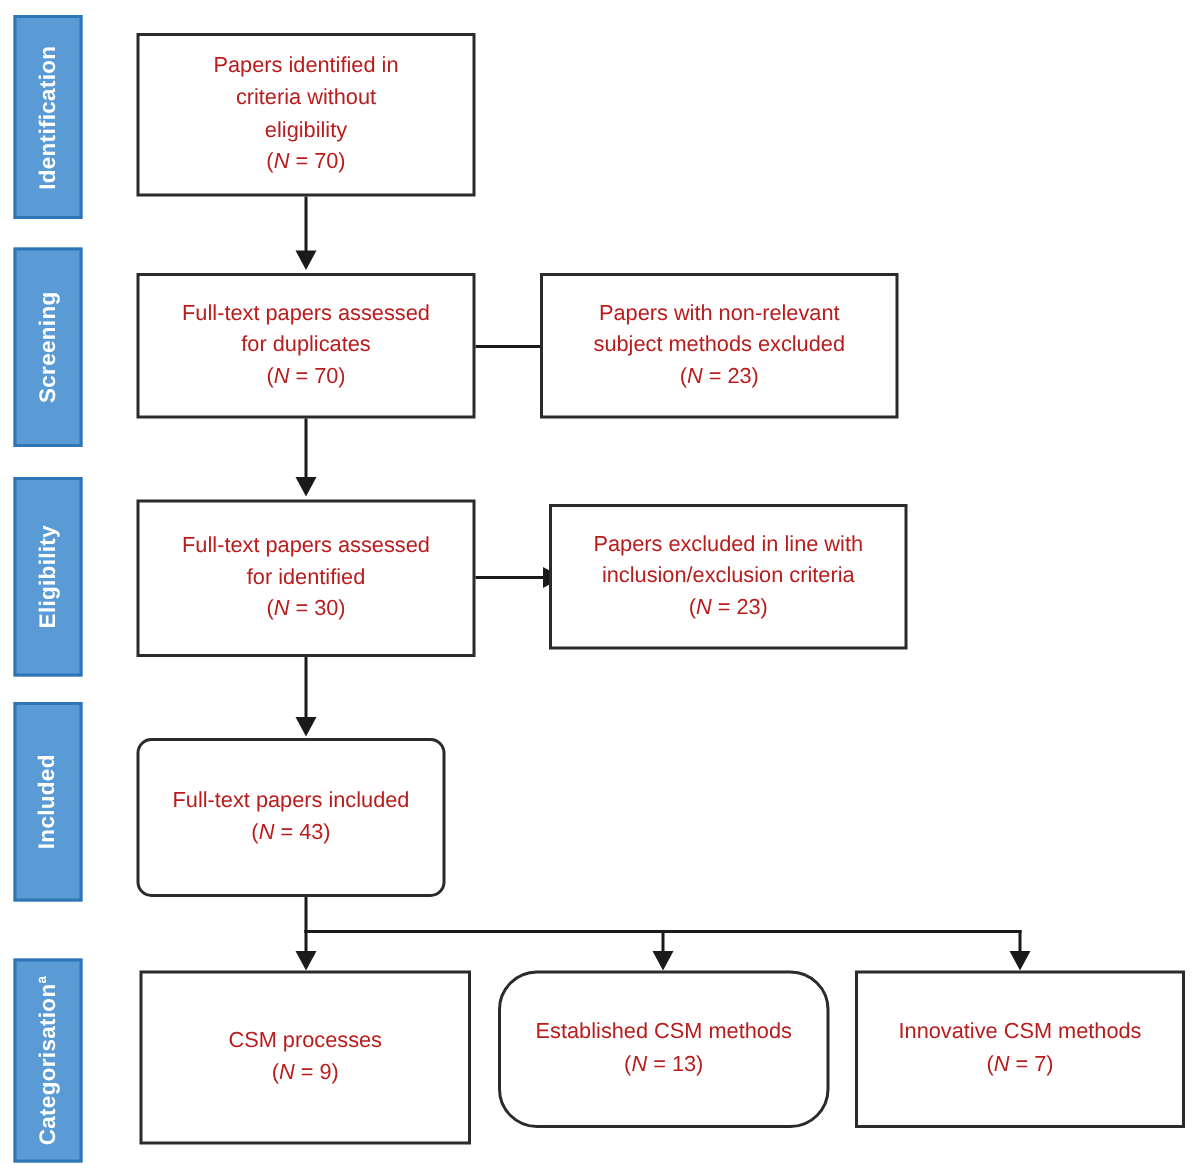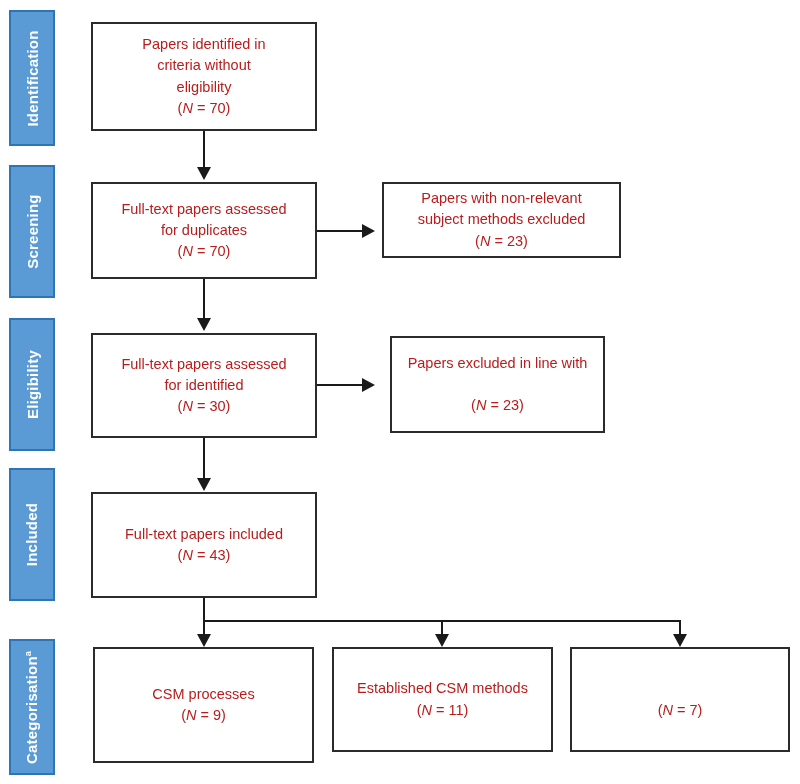--- a/index.html
+++ b/index.html
@@ -124,62 +124,62 @@
   <div class="conn-v" style="left:203px; top:131px; height:38px;"></div>
   <div class="arrow-down" style="left:197px; top:167px;"></div>
 
   <div class="flow-box" style="left:91px; top:182px; width:226px; height:97px;">
     <span class="box-text"><span>Full-text papers assessed</span><br><span>for duplicates</span><br><span><span>(</span><span class="nval">N</span><span> = 70)</span></span></span>
   </div>
 
   <div class="conn-h" style="left:317px; top:230px; width:47px;"></div>
   <div class="arrow-right" style="left:362px; top:224px;"></div>
 
-  <div class="flow-box" style="left:382px; top:182px; width:239px; height:76px;">
+  <div class="flow-box" style="left:360px; top:182px; width:239px; height:97px;">
     <span class="box-text"><span>Papers with non-relevant</span><br><span>subject methods excluded</span><br><span><span>(</span><span class="nval">N</span><span> = 23)</span></span></span>
   </div>
 
   <div class="conn-v" style="left:203px; top:279px; height:41px;"></div>
   <div class="arrow-down" style="left:197px; top:318px;"></div>
 
   <div class="flow-box" style="left:91px; top:333px; width:226px; height:105px;">
     <span class="box-text"><span>Full-text papers assessed</span><br><span>for identified</span><br><span><span>(</span><span class="nval">N</span><span> = 30)</span></span></span>
   </div>
 
   <div class="conn-h" style="left:317px; top:384px; width:47px;"></div>
   <div class="arrow-right" style="left:362px; top:378px;"></div>
 
-  <div class="flow-box" style="left:390px; top:336px; width:215px; height:97px;">
-    <span class="box-text"><span>Papers excluded in line with</span><br><br><span><span>(</span><span class="nval">N</span><span> = 23)</span></span></span>
+  <div class="flow-box" style="left:366px; top:336px; width:239px; height:97px;">
+    <span class="box-text"><span>Papers excluded in line with</span><br><span>inclusion/exclusion criteria</span><br><span><span>(</span><span class="nval">N</span><span> = 23)</span></span></span>
   </div>
 
   <div class="conn-v" style="left:203px; top:438px; height:42px;"></div>
   <div class="arrow-down" style="left:197px; top:478px;"></div>
 
-  <div class="flow-box" style="left:91px; top:492px; width:226px; height:106px;">
+  <div class="flow-box" style="left:91px; top:492px; width:206px; height:106px;border-radius:10px;">
     <span class="box-text"><span>Full-text papers included</span><br><span><span>(</span><span class="nval">N</span><span> = 43)</span></span></span>
   </div>
 
   <div class="conn-v" style="left:203px; top:598px; height:24px;"></div>
   <div class="conn-h" style="left:203px; top:620px; width:478px;"></div>
 
   <div class="conn-v" style="left:203px; top:620px; height:17px;"></div>
   <div class="arrow-down" style="left:197px; top:634px;"></div>
 
   <div class="conn-v" style="left:441px; top:620px; height:17px;"></div>
   <div class="arrow-down" style="left:435px; top:634px;"></div>
 
   <div class="conn-v" style="left:679px; top:620px; height:17px;"></div>
   <div class="arrow-down" style="left:673px; top:634px;"></div>
 
   <div class="flow-box" style="left:93px; top:647px; width:221px; height:116px;">
     <span class="box-text"><span>CSM processes</span><br><span><span>(</span><span class="nval">N</span><span> = 9)</span></span></span>
   </div>
 
-  <div class="flow-box" style="left:332px; top:647px; width:221px; height:105px;">
-    <span class="box-text"><span>Established CSM methods</span><br><span><span>(</span><span class="nval">N</span><span> = 11)</span></span></span>
+  <div class="flow-box" style="left:332px; top:647px; width:221px; height:105px;border-radius:26px;">
+    <span class="box-text"><span>Established CSM methods</span><br><span><span>(</span><span class="nval">N</span><span> = 13)</span></span></span>
   </div>
 
   <div class="flow-box" style="left:570px; top:647px; width:220px; height:105px;">
-    <span class="box-text"><br><span><span>(</span><span class="nval">N</span><span> = 7)</span></span></span>
+    <span class="box-text"><span>Innovative CSM methods</span><br><span><span>(</span><span class="nval">N</span><span> = 7)</span></span></span>
   </div>
 
 </div>
 
 </body></html>

